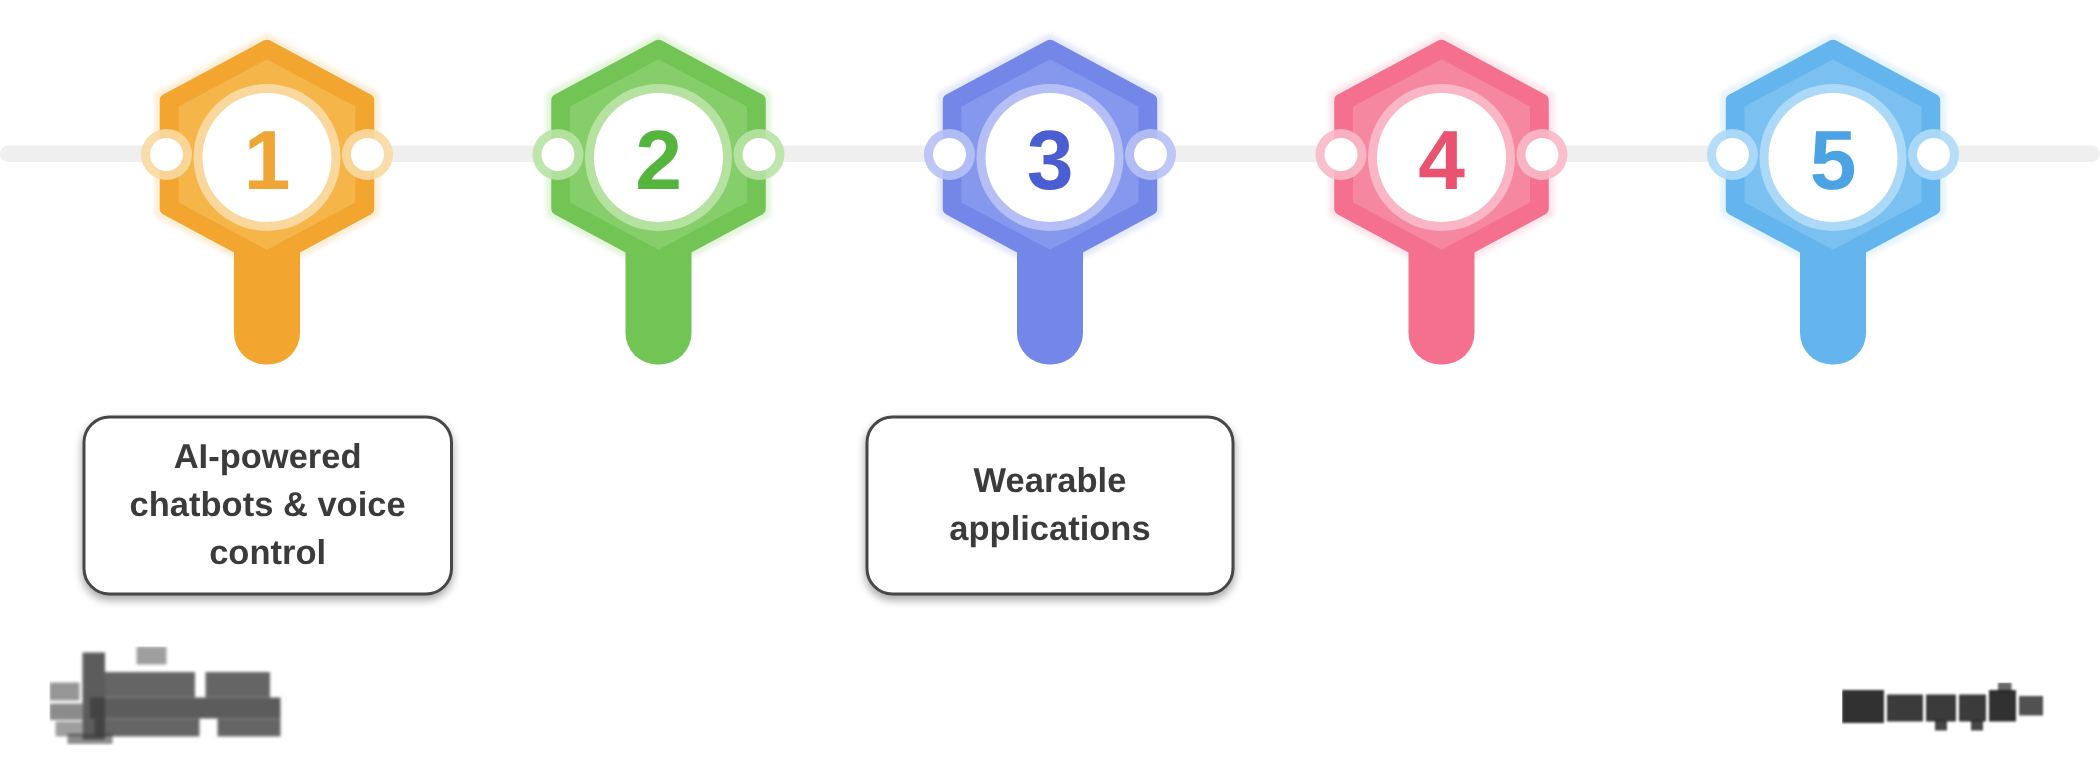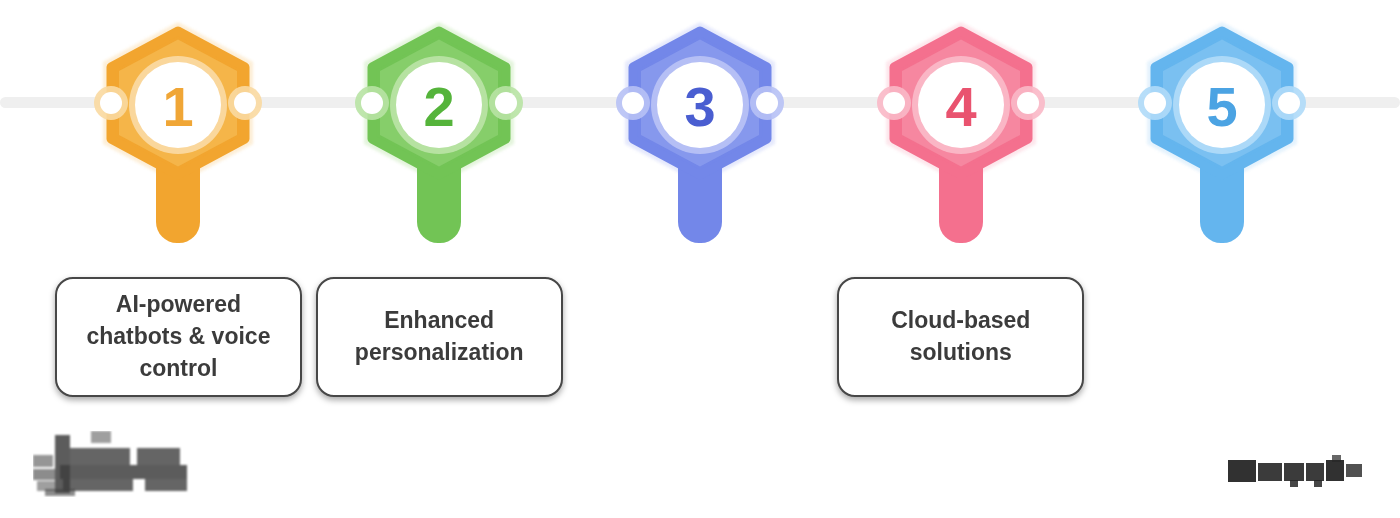--- a/index.html
+++ b/index.html
@@ -83,58 +83,55 @@
       <polygon class="hex" points="85,11 152,47 152,119 85,155 18,119 18,47"></polygon>
       <polygon class="hex-light" points="85,19.5 144,51 144,115 85,146.5 26,115 26,51"></polygon>
       <circle class="ring" cx="85" cy="85" r="49"></circle>
       <circle class="disc" cx="85" cy="85" r="43"></circle>
       <text class="num" x="85" y="106" text-anchor="middle">2</text>
       <circle class="dot-ring" cx="18" cy="83" r="17"></circle>
       <circle class="dot" cx="18" cy="83" r="11"></circle>
       <circle class="dot-ring" cx="152" cy="83" r="17"></circle>
       <circle class="dot" cx="152" cy="83" r="11"></circle>
     </svg>
-    <div class="card">
-      <span class="card-label">Enhanced personalization</span>
-    </div>
   </div>
 
   <div class="step" style="--main: #7387E9; --light: #9AA9F1; --ring: #B7C1F5; --numc: #4A5ED1; --halo: #D4DAFA;">
     <svg class="marker" width="170" height="226" viewBox="0 0 170 226" aria-hidden="true">
       <polygon class="halo" points="85,2 160,42 160,124 85,164 10,124 10,42"></polygon>
       <rect class="stem" x="63" y="90" width="44" height="133" rx="21"></rect>
       <polygon class="hex" points="85,11 152,47 152,119 85,155 18,119 18,47"></polygon>
       <polygon class="hex-light" points="85,19.5 144,51 144,115 85,146.5 26,115 26,51"></polygon>
       <circle class="ring" cx="85" cy="85" r="49"></circle>
       <circle class="disc" cx="85" cy="85" r="43"></circle>
       <text class="num" x="85" y="106" text-anchor="middle">3</text>
       <circle class="dot-ring" cx="18" cy="83" r="17"></circle>
       <circle class="dot" cx="18" cy="83" r="11"></circle>
       <circle class="dot-ring" cx="152" cy="83" r="17"></circle>
       <circle class="dot" cx="152" cy="83" r="11"></circle>
     </svg>
+    <div class="card">
+      <span class="card-label">Wearable applications</span>
+    </div>
   </div>
 
   <div class="step" style="--main: #F4708E; --light: #F89DB2; --ring: #FAB8C7; --numc: #E9536F; --halo: #FCD6DF;">
     <svg class="marker" width="170" height="226" viewBox="0 0 170 226" aria-hidden="true">
       <polygon class="halo" points="85,2 160,42 160,124 85,164 10,124 10,42"></polygon>
       <rect class="stem" x="63" y="90" width="44" height="133" rx="21"></rect>
       <polygon class="hex" points="85,11 152,47 152,119 85,155 18,119 18,47"></polygon>
       <polygon class="hex-light" points="85,19.5 144,51 144,115 85,146.5 26,115 26,51"></polygon>
       <circle class="ring" cx="85" cy="85" r="49"></circle>
       <circle class="disc" cx="85" cy="85" r="43"></circle>
       <text class="num" x="85" y="106" text-anchor="middle">4</text>
       <circle class="dot-ring" cx="18" cy="83" r="17"></circle>
       <circle class="dot" cx="18" cy="83" r="11"></circle>
       <circle class="dot-ring" cx="152" cy="83" r="17"></circle>
       <circle class="dot" cx="152" cy="83" r="11"></circle>
     </svg>
-    <div class="card">
-      <span class="card-label">Cloud-based solutions</span>
-    </div>
   </div>
 
   <div class="step" style="--main: #64B5EE; --light: #8FCBF4; --ring: #AFDAF8; --numc: #4BA3E3; --halo: #D3EAFB;">
     <svg class="marker" width="170" height="226" viewBox="0 0 170 226" aria-hidden="true">
       <polygon class="halo" points="85,2 160,42 160,124 85,164 10,124 10,42"></polygon>
       <rect class="stem" x="63" y="90" width="44" height="133" rx="21"></rect>
       <polygon class="hex" points="85,11 152,47 152,119 85,155 18,119 18,47"></polygon>
       <polygon class="hex-light" points="85,19.5 144,51 144,115 85,146.5 26,115 26,51"></polygon>
       <circle class="ring" cx="85" cy="85" r="49"></circle>
       <circle class="disc" cx="85" cy="85" r="43"></circle>

